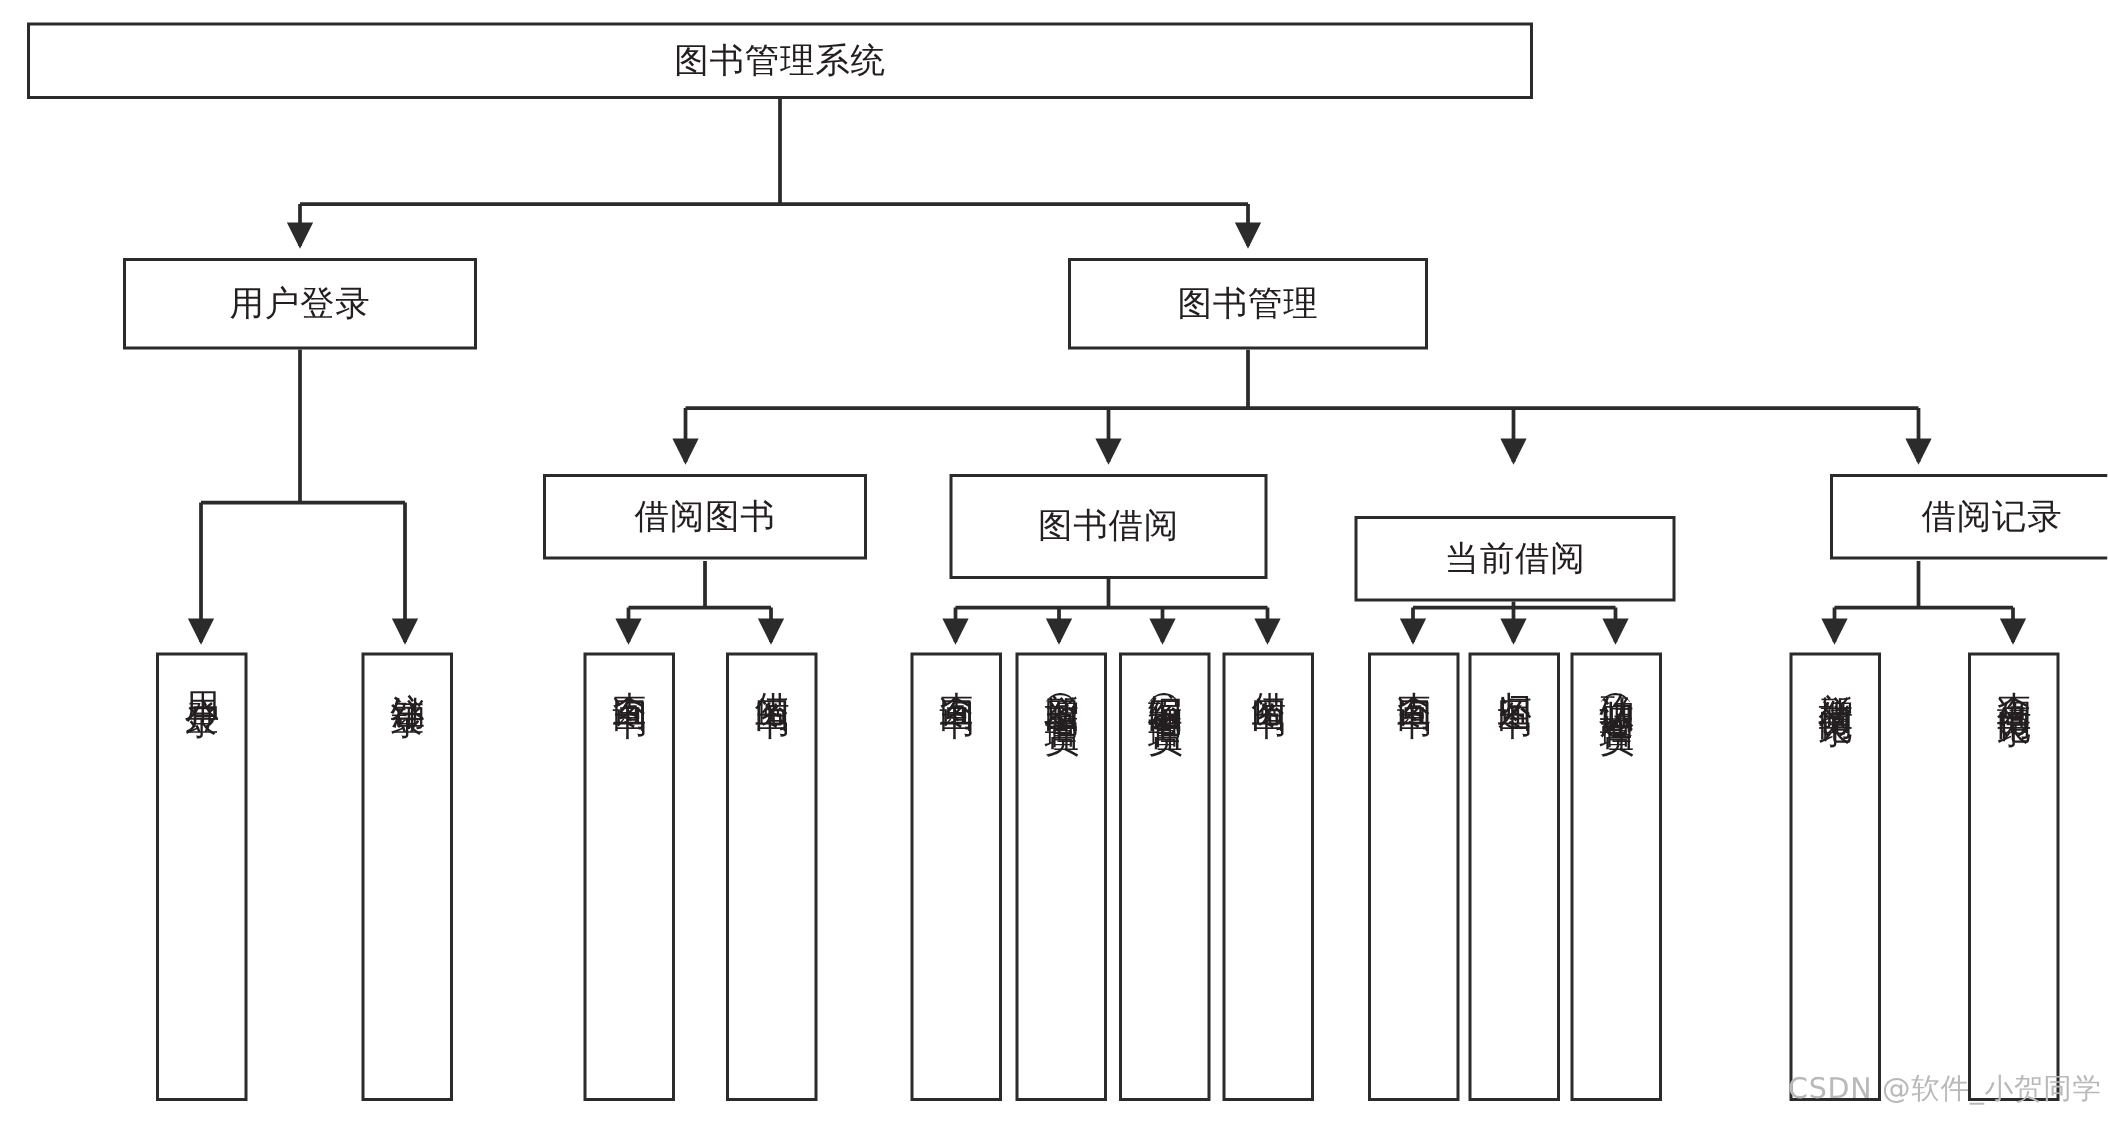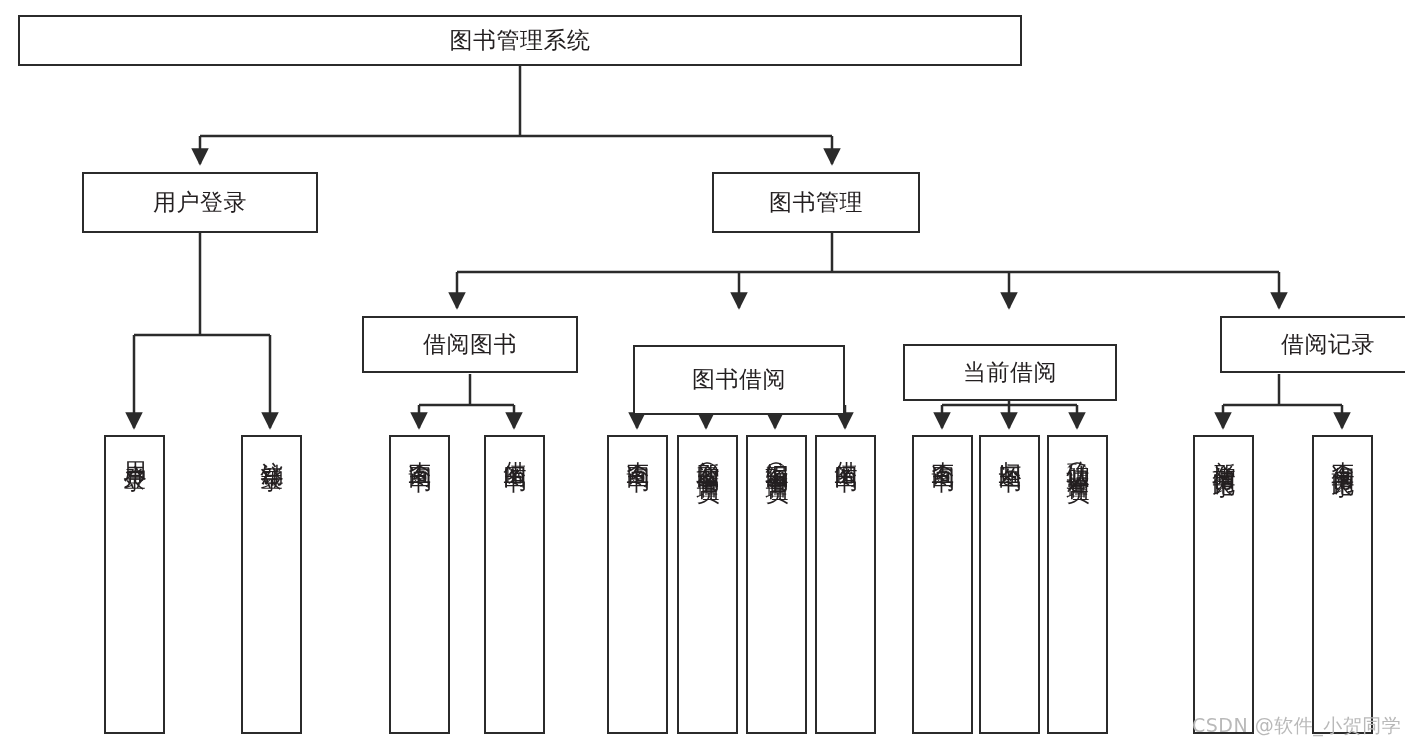--- a/index.html
+++ b/index.html
@@ -126,29 +126,29 @@
   </svg>
 
   <div class="node h-node root" style="left:18px; top:15px; width:1004px; height:51px;">
     <span class="lbl">图书管理系统</span>
   </div>
 
   <div class="node h-node" style="left:82px; top:172px; width:236px; height:61px;">
     <span class="lbl">用户登录</span>
   </div>
 
-  <div class="node h-node" style="left:712px; top:172px; width:208px; height:61px;">
+  <div class="node h-node" style="left:712px; top:172px; width:240px; height:61px;">
     <span class="lbl">图书管理</span>
   </div>
 
   <div class="node h-node" style="left:362px; top:316px; width:216px; height:57px;">
     <span class="lbl">借阅图书</span>
   </div>
 
-  <div class="node h-node" style="left:633px; top:316px; width:212px; height:70px;margin-top:29px;">
+  <div class="node h-node" style="left:633px; top:316px; width:212px; height:70px;">
     <span class="lbl">图书借阅</span>
   </div>
 
   <div class="node h-node" style="left:903px; top:316px; width:214px; height:57px;margin-top:28px;">
     <span class="lbl">当前借阅</span>
   </div>
 
   <div class="node h-node" style="left:1220px; top:316px; width:216px; height:57px;text-align:right;">
     <span class="lbl">借阅记录</span>
   </div>

